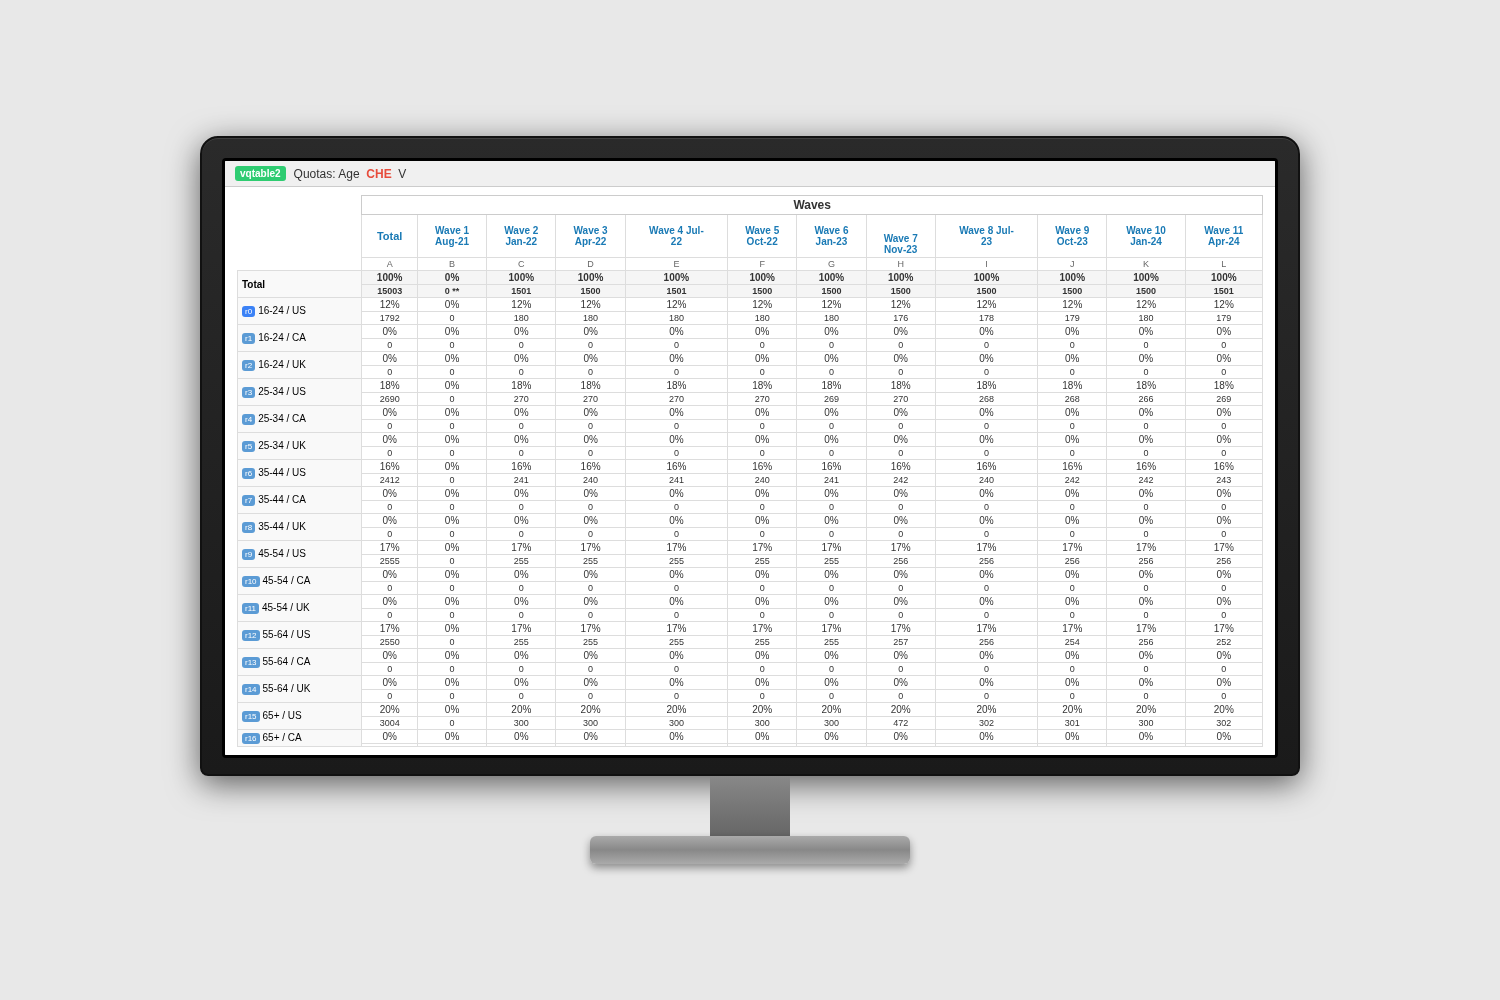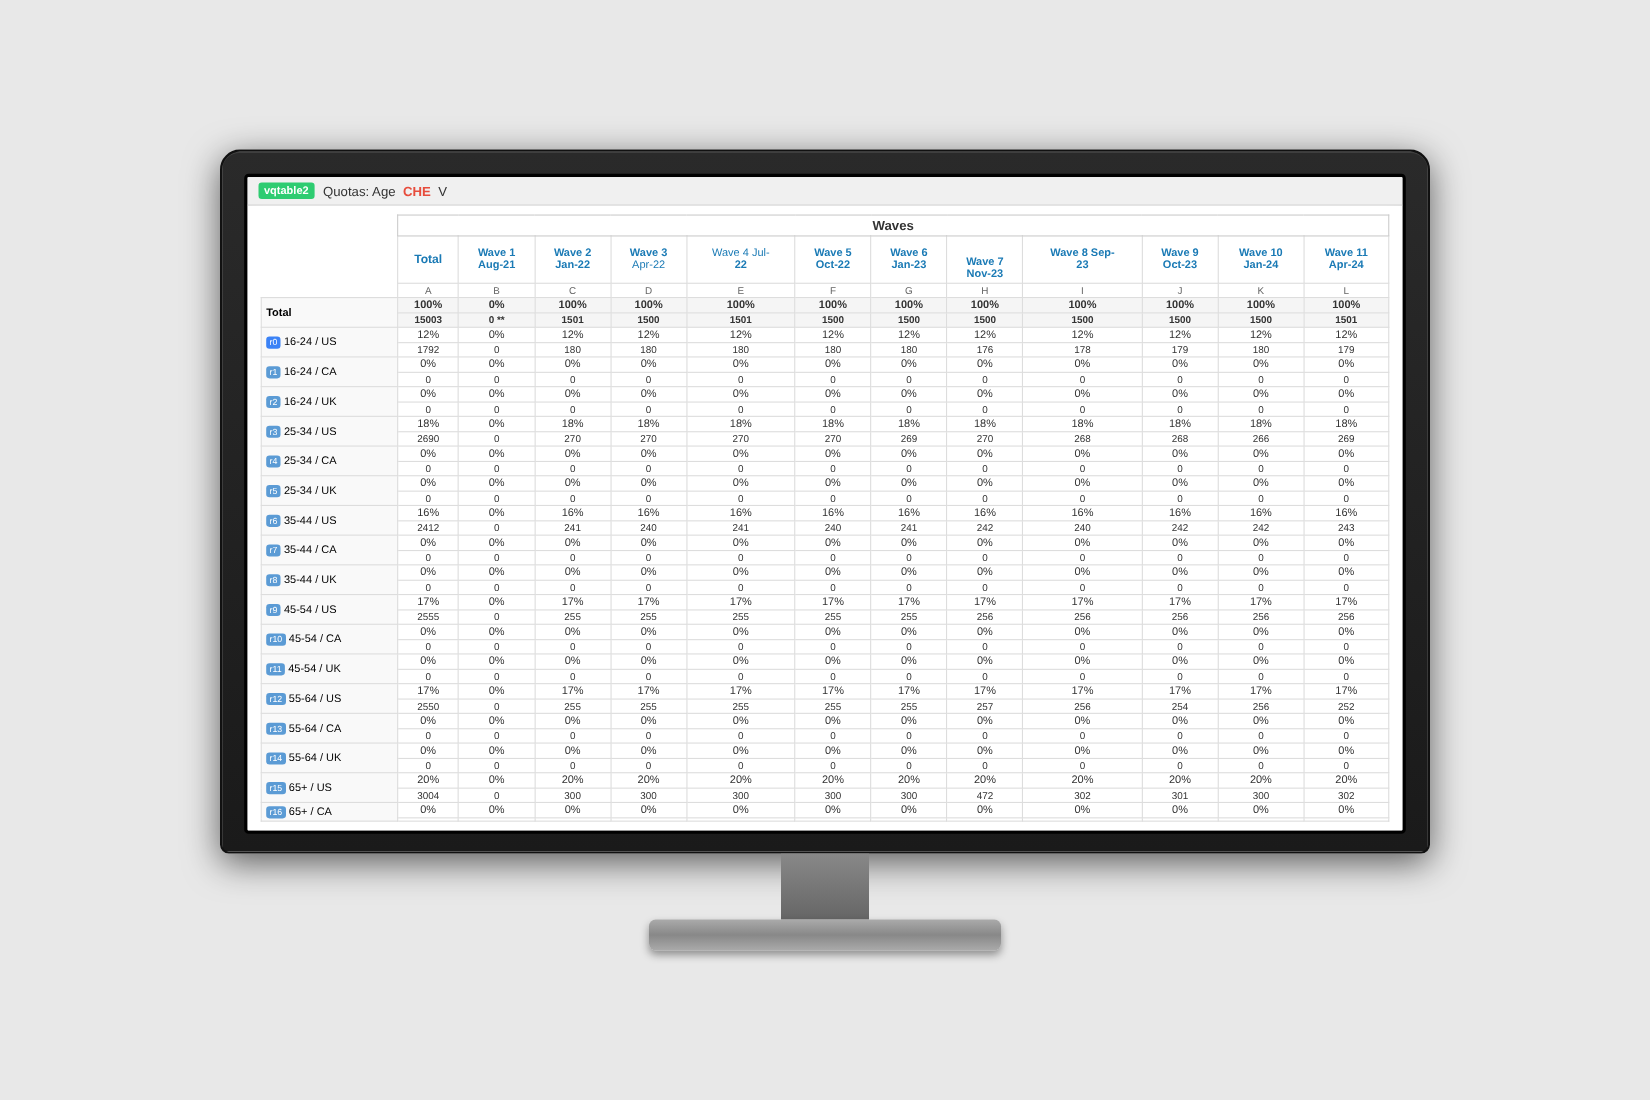--- a/index.html
+++ b/index.html
@@ -137,40 +137,40 @@
                 <th style="border: 1px solid rgb(221, 221, 221); padding: 2px 4px; white-space: nowrap;">
                   <span class="col-header-wave" style="color:#1a7ab5; font-weight:bold; font-size:10px; display:block;">Wave 1</span>
                   <span class="col-header-wave" style="color:#1a7ab5; font-weight:bold; font-size:10px; display:block;">Aug-21</span>
                 </th>
                 <th style="border: 1px solid rgb(221, 221, 221); padding: 2px 4px; white-space: nowrap;">
                   <span class="col-header-wave" style="color:#1a7ab5; font-weight:bold; font-size:10px; display:block;">Wave 2</span>
                   <span class="col-header-wave" style="color:#1a7ab5; font-weight:bold; font-size:10px; display:block;">Jan-22</span>
                 </th>
                 <th style="border: 1px solid rgb(221, 221, 221); padding: 2px 4px; white-space: nowrap;">
                   <span class="col-header-wave" style="color:#1a7ab5; font-weight:bold; font-size:10px; display:block;">Wave 3</span>
-                  <span class="col-header-wave" style="color:#1a7ab5; font-weight:normal; font-size:10px; display:block;">Apr-22</span>
-                </th>
-                <th style="border: 1px solid rgb(221, 221, 221); padding: 2px 4px; white-space: nowrap;">
-                  <span class="col-header-wave" style="color:#1a7ab5; font-weight:normal; font-size:10px; display:block;">Wave 4 Jul-</span>
+                  <span class="col-header-wave" style="color:#1a7ab5; font-weight:bold; font-size:10px; display:block;">Apr-22</span>
+                </th>
+                <th style="border: 1px solid rgb(221, 221, 221); padding: 2px 4px; white-space: nowrap;">
+                  <span class="col-header-wave" style="color:#1a7ab5; font-weight:bold; font-size:10px; display:block;">Wave 4 Jul-</span>
                   <span class="col-header-wave" style="color:#1a7ab5; font-weight:bold; font-size:10px; display:block;">22</span>
                 </th>
                 <th style="border: 1px solid rgb(221, 221, 221); padding: 2px 4px; white-space: nowrap;">
                   <span class="col-header-wave" style="color:#1a7ab5; font-weight:bold; font-size:10px; display:block;">Wave 5</span>
                   <span class="col-header-wave" style="color:#1a7ab5; font-weight:bold; font-size:10px; display:block;">Oct-22</span>
                 </th>
                 <th style="border: 1px solid rgb(221, 221, 221); padding: 2px 4px; white-space: nowrap;">
                   <span class="col-header-wave" style="color:#1a7ab5; font-weight:bold; font-size:10px; display:block;">Wave 6</span>
                   <span class="col-header-wave" style="color:#1a7ab5; font-weight:bold; font-size:10px; display:block;">Jan-23</span>
                 </th>
                 <th style="border: 1px solid rgb(221, 221, 221); padding: 2px 4px; white-space: nowrap;">
                   <span class="col-header-wave" style="color:#1a7ab5; font-weight:bold; font-size:10px; display:block;margin-top:16px;">Wave 7</span>
                   <span class="col-header-wave" style="color:#1a7ab5; font-weight:bold; font-size:10px; display:block;">Nov-23</span>
                 </th>
                 <th style="border: 1px solid rgb(221, 221, 221); padding: 2px 4px; white-space: nowrap;">
-                  <span class="col-header-wave" style="color:#1a7ab5; font-weight:bold; font-size:10px; display:block;">Wave 8 Sep-</span>
+                  <span class="col-header-wave" style="color:#1a7ab5; font-weight:bold; font-size:10px; display:block;">Wave 8 Jul-</span>
                   <span class="col-header-wave" style="color:#1a7ab5; font-weight:bold; font-size:10px; display:block;">23</span>
                 </th>
                 <th style="border: 1px solid rgb(221, 221, 221); padding: 2px 4px; white-space: nowrap;">
                   <span class="col-header-wave" style="color:#1a7ab5; font-weight:bold; font-size:10px; display:block;">Wave 9</span>
                   <span class="col-header-wave" style="color:#1a7ab5; font-weight:bold; font-size:10px; display:block;">Oct-23</span>
                 </th>
                 <th style="border: 1px solid rgb(221, 221, 221); padding: 2px 4px; white-space: nowrap;">
                   <span class="col-header-wave" style="color:#1a7ab5; font-weight:bold; font-size:10px; display:block;">Wave 10</span>
                   <span class="col-header-wave" style="color:#1a7ab5; font-weight:bold; font-size:10px; display:block;">Jan-24</span>
                 </th>

